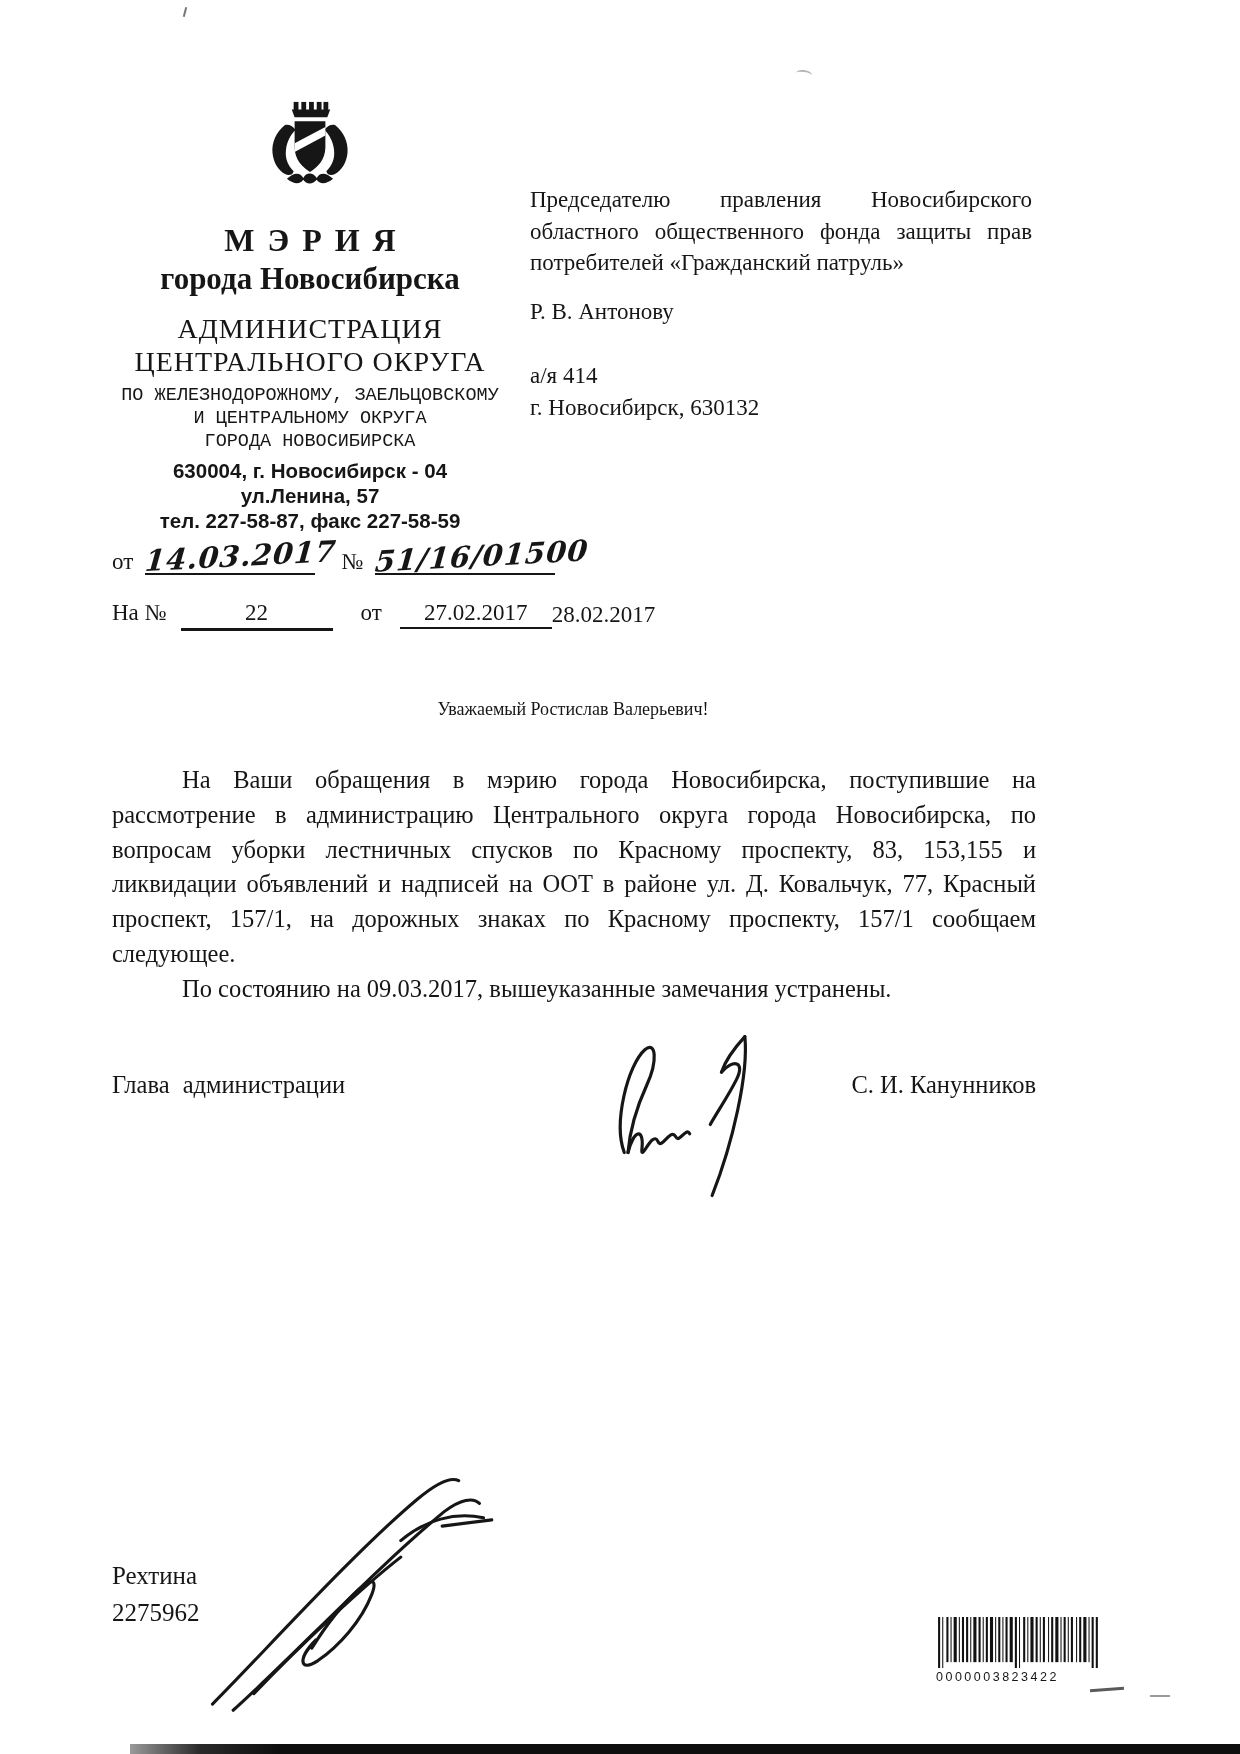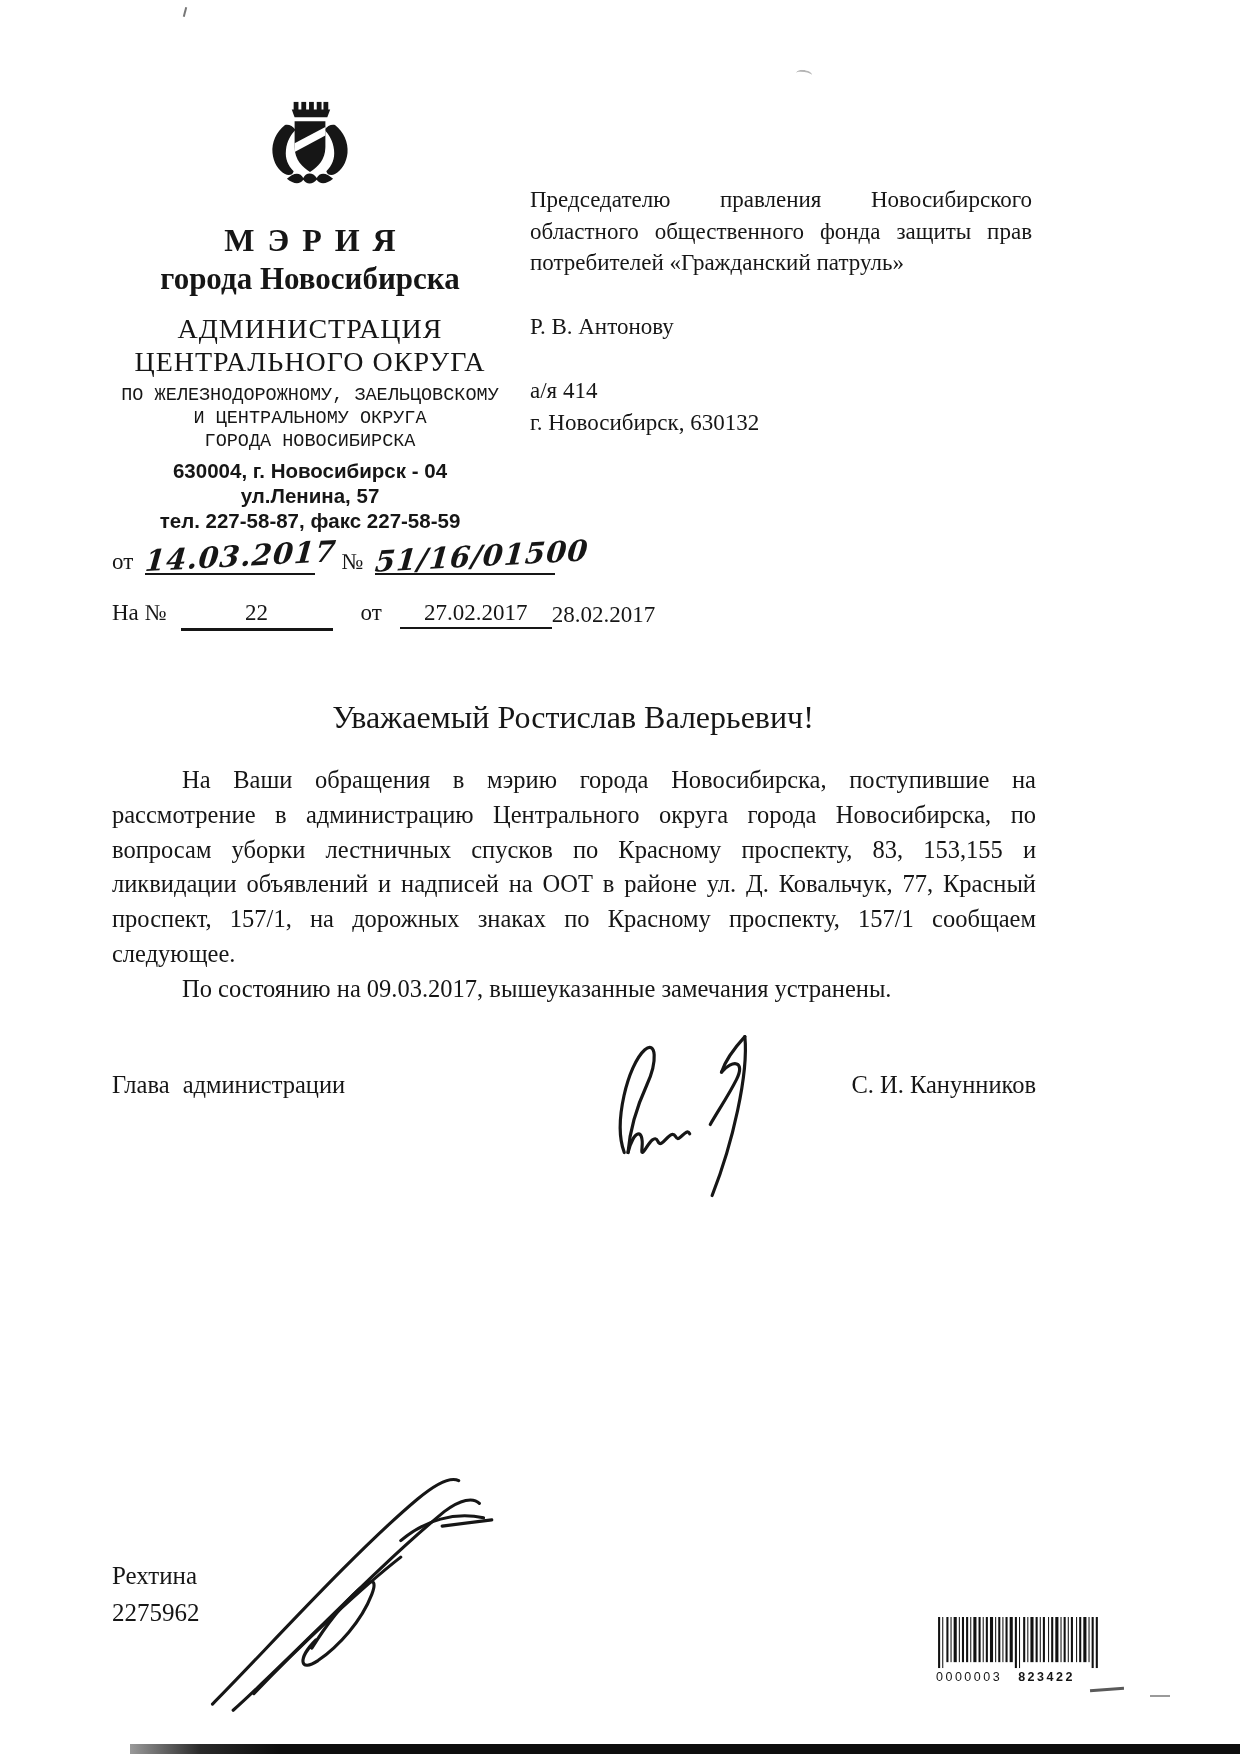--- a/index.html
+++ b/index.html
@@ -13,53 +13,53 @@
   .emblem{display:block;margin:0 auto;width:96px;height:100px;}
   .org1{font-size:32px;font-weight:bold;letter-spacing:13px;padding-left:13px;line-height:40px;margin-top:20px;}
   .org2{font-size:31px;font-weight:bold;line-height:38px;}
   .adm{font-size:28px;line-height:33px;letter-spacing:1px;}
   .adm-block{margin-top:14px;}
   .districts{font-size:18.5px;line-height:23px;margin-top:6px;font-family:Liberation Mono, monospace;}
   .addr{font-family:"Liberation Sans",sans-serif;font-size:20.5px;font-weight:600;line-height:25px;margin-top:5px;}
   
   .recipient{position:absolute;left:530px;top:184px;width:502px;font-size:23px;line-height:31.5px;}
   .recipient .addr-par{margin:0;text-align:justify;}
-  .recipient .r-name{margin-top:32px;}
+  .recipient .r-name{margin-top:17px;}
   .recipient .r-pobox{margin-top:33px;}
   
   .ref-row{position:absolute;left:112px;top:541px;display:flex;align-items:flex-end;font-size:23px;}
   .uline{display:inline-block;border-bottom:2px solid #161616;text-align:center;}
   .hand{font-family:"DejaVu Serif",serif;font-style:italic;font-weight:bold;font-size:29px;
         display:inline-block;transform:rotate(-3deg) skewX(-8deg);letter-spacing:1px;line-height:30px;}
   .ref-row .u-date{width:170px;margin-left:12px;padding-bottom:1px;}
   .ref-row .no-lbl{margin-left:26px;}
   .ref-row .u-num{width:180px;margin-left:12px;padding-bottom:1px;}
   .reply-row{position:absolute;left:112px;top:600px;display:flex;align-items:flex-start;font-size:23px;}
   .reply-row .u-replynum{width:152px;margin-left:14px;padding-bottom:2px;border-bottom-width:3px;}
   .reply-row .from2{margin-left:28px;}
   .reply-dates{display:inline-flex;margin-left:18px;text-align:center;}
   .reply-dates .d1{width:152px;padding-bottom:1px;}
   .reply-dates .d2{margin-top:2px;}
   
-  .salutation{position:absolute;left:112px;top:699px;width:922px;text-align:center;font-size:32px;font-family:Liberation Serif, serif;}
+  .salutation{position:absolute;left:112px;top:699px;width:922px;text-align:center;font-size:18px;font-family:Liberation Serif, serif;}
   .body-text{position:absolute;left:112px;top:763px;width:924px;font-size:24.5px;line-height:34.8px;text-align:justify;}
   .body-text p{margin:0;text-indent:70px;}
   
   .sig-title{position:absolute;left:112px;top:1071px;font-size:24.5px;word-spacing:7px;}
   .sig-name{position:absolute;right:204px;top:1071px;font-size:24.5px;}
   .sig-svg{position:absolute;left:585px;top:1028px;width:215px;height:178px;}
   
   .executor{position:absolute;left:112px;top:1557px;font-size:25px;line-height:37px;}
   .visa-svg{position:absolute;left:198px;top:1452px;width:300px;height:262px;}
   .barcode{position:absolute;left:936px;top:1617px;width:166px;}
   .barcode svg{display:block;width:166px;height:53px;}
   .barcode-digits{display:flex;font-family:"Liberation Sans",sans-serif;font-size:12.5px;
                   letter-spacing:2.5px;color:#161616;margin-top:0;}
   .barcode-digits .g1{margin-left:0;}
-  .barcode-digits .g2{margin-left:16px;font-weight:bold;}
+  .barcode-digits .g2{}
   
   .art{position:absolute;background:#666;}
   .art-tick{left:184px;top:7px;width:2px;height:10px;background:#777;transform:rotate(14deg);}
   .art-tilde{left:796px;top:70px;width:16px;height:6px;background:none;border-top:2px solid #b5b5b5;
              border-radius:50%;transform:rotate(8deg);}
   .art-dash1{left:1090px;top:1688px;width:34px;height:3px;background:#5a5a5a;transform:rotate(-4deg);}
   .art-dash2{left:1150px;top:1695px;width:20px;height:2px;background:#9a9a9a;}
   .art-bottom{left:130px;top:1744px;width:1110px;height:10px;
               background:linear-gradient(90deg,#9a9a9a 0,#2a2a2a 70px,#0e0e0e 150px,#0e0e0e 100%);}
 </style>

